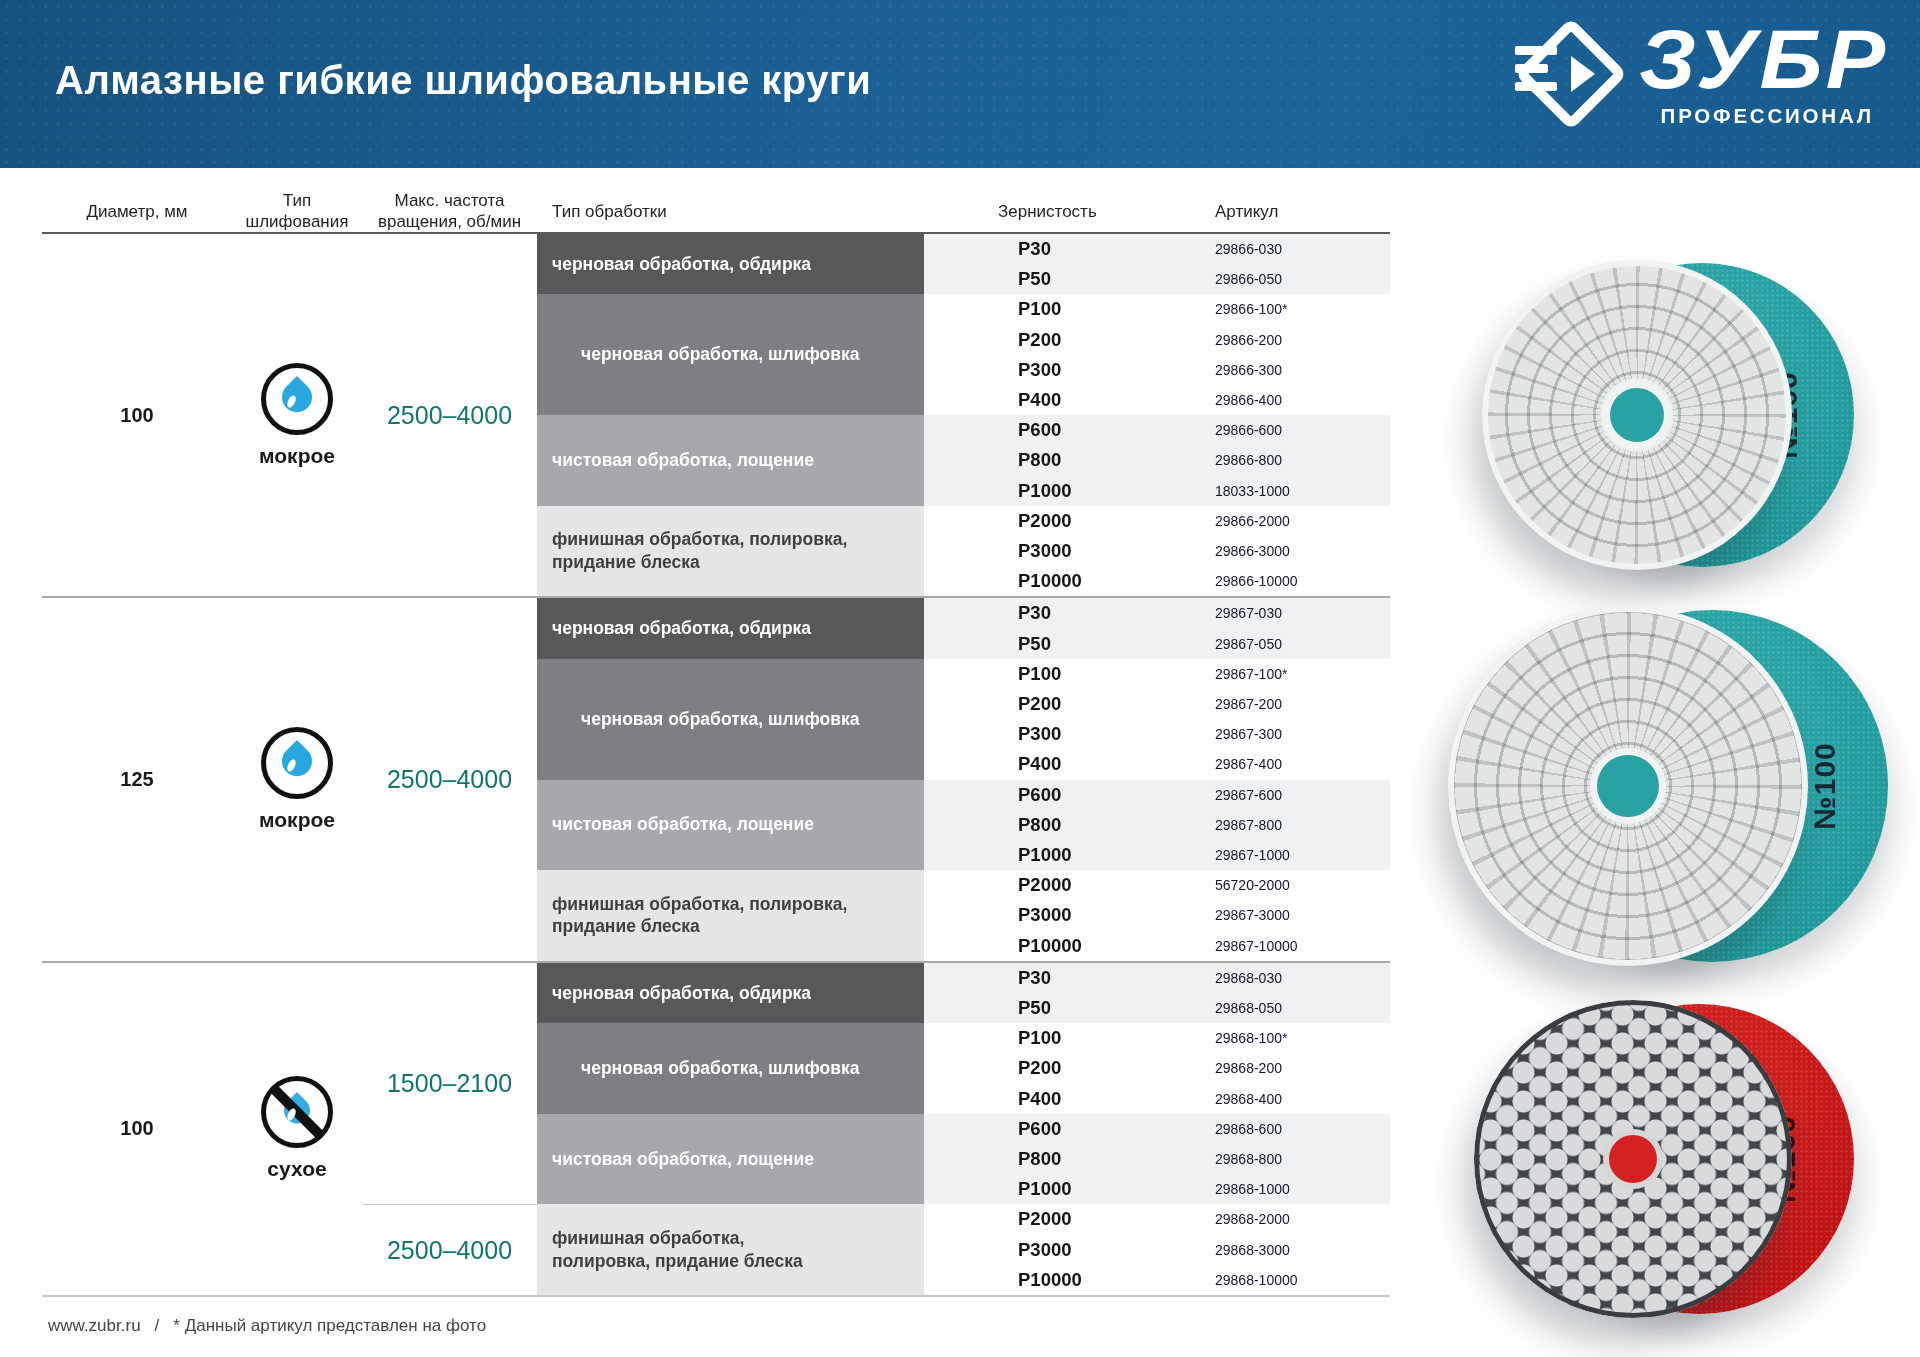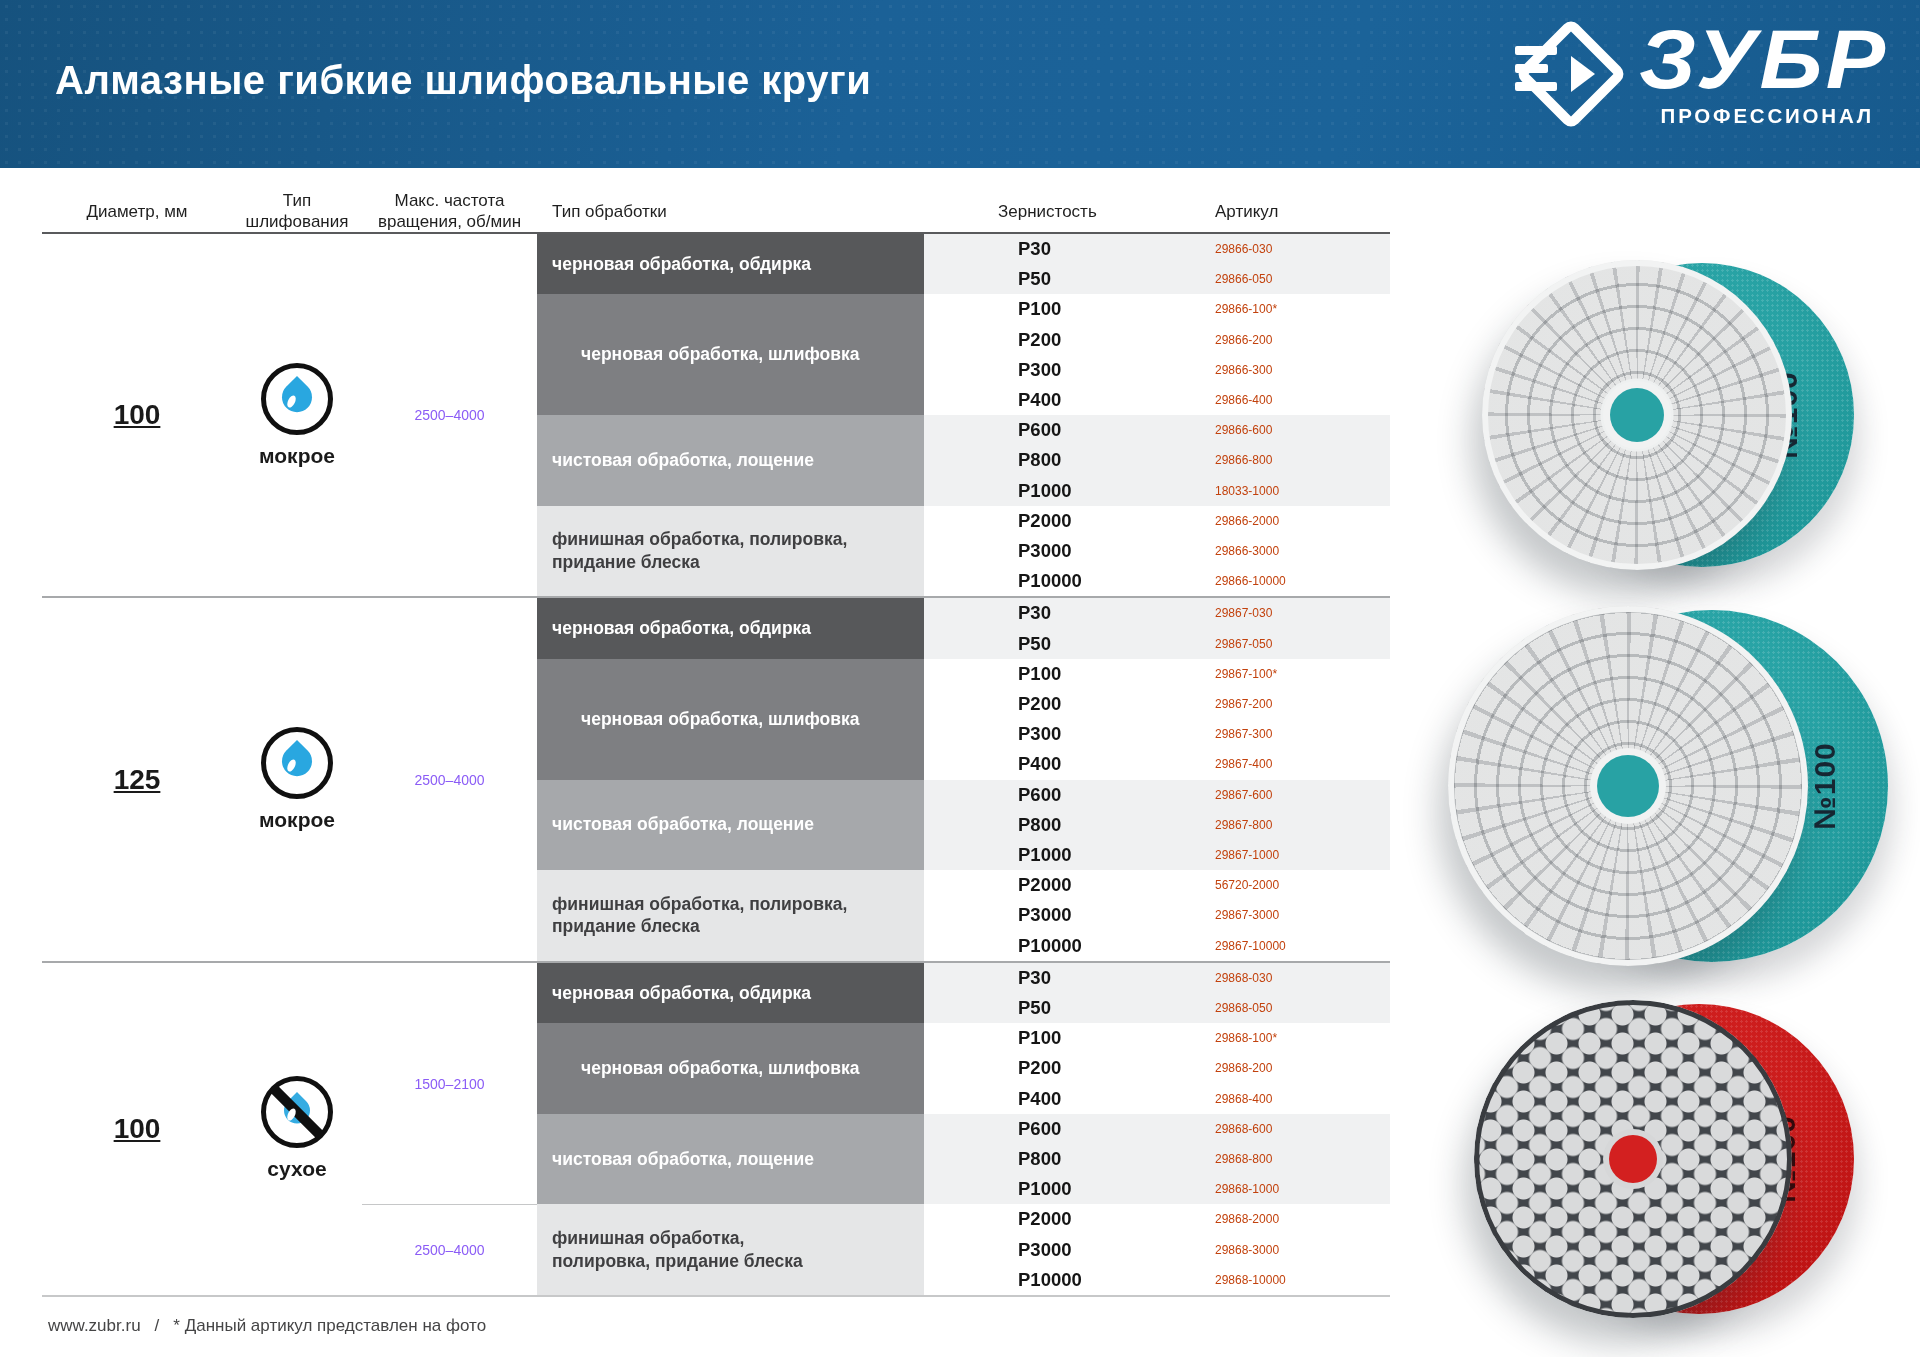--- a/index.html
+++ b/index.html
@@ -31,42 +31,42 @@
   .thead .c1,.thead .c2,.thead .c3{text-align:center;}
   .thead .c4{padding-left:15px;}
   .thead .c5{padding-left:74px;}
   .thead .c6{padding-left:84px;}
 
   
   .tbody{position:absolute;left:42px;top:234px;width:1348px;border-bottom:2px solid #c7c8c9;}
   .group{display:grid;grid-template-columns:190px 130px 175px 387px 207px 259px;}
   .group + .group{border-top:2px solid #a7a9ab;}
   .cell{display:flex;align-items:center;justify-content:center;}
-  .diameter{font-size:28px;font-weight:bold;text-decoration:underline;}
+  .diameter{font-size:20px;font-weight:bold;}
   .type-stack{display:flex;flex-direction:column;align-items:center;gap:9px;}
   .type-label{font-size:21px;font-weight:bold;}
-  .rpm{font-size:14px;color:#8b5cf6;}
+  .rpm{font-size:25px;color:#0f766e;}
   .col3.split{display:flex;flex-direction:column;align-items:stretch;justify-content:flex-start;}
   .rpm-box{display:flex;align-items:center;justify-content:center;}
   .rpm-bottom{flex:1;border-top:1px solid #c6c7c8;}
 
   .col4 .band{box-sizing:border-box;display:flex;align-items:center;padding-left:15px;}
   .band-label{font-size:17.5px;font-weight:bold;color:#fff;white-space:pre-line;line-height:1.3;}
   .band.s0{background:#57585a;}
   .band.s1{background:#7e7f82;padding-left:44px;}
   .band.s2{background:#a6a8ab;}
   .band.s3{background:#e5e6e7;}
   .band.s3 .band-label{color:#3f3f41;}
 
   .col56{grid-column:5/7;}
   .databand.shade{background:#f0f1f2;}
   .databand.white{background:#fff;}
   .drow{display:grid;grid-template-columns:207px 259px;height:30.2px;align-items:center;}
   .grit{padding-left:94px;font-size:18.5px;font-weight:bold;color:#151515;}
-  .article{padding-left:84px;font-size:12px;color:#c2410c;}
+  .article{padding-left:84px;font-size:14px;color:#0f172a;}
 
   
   .gicon{position:relative;width:62px;height:62px;border:5px solid #101010;border-radius:50%;}
   .gicon::before{content:"";position:absolute;left:50%;top:50%;width:30px;height:30px;
       transform:translate(-50%,-56%) rotate(45deg);background:#29a7e0;border-radius:0 50% 50% 50%;}
   .gicon::after{content:"";position:absolute;left:22px;top:27px;width:7px;height:13px;background:#fff;
       border-radius:50%;transform:rotate(26deg);}
   .gicon.dry::before{width:26px;height:26px;background:#35ace2;}
   .gicon .slash{position:absolute;left:-3px;top:50%;width:68px;height:10px;background:#101010;
       transform:translateY(-50%) rotate(45deg);border-radius:2px;}

